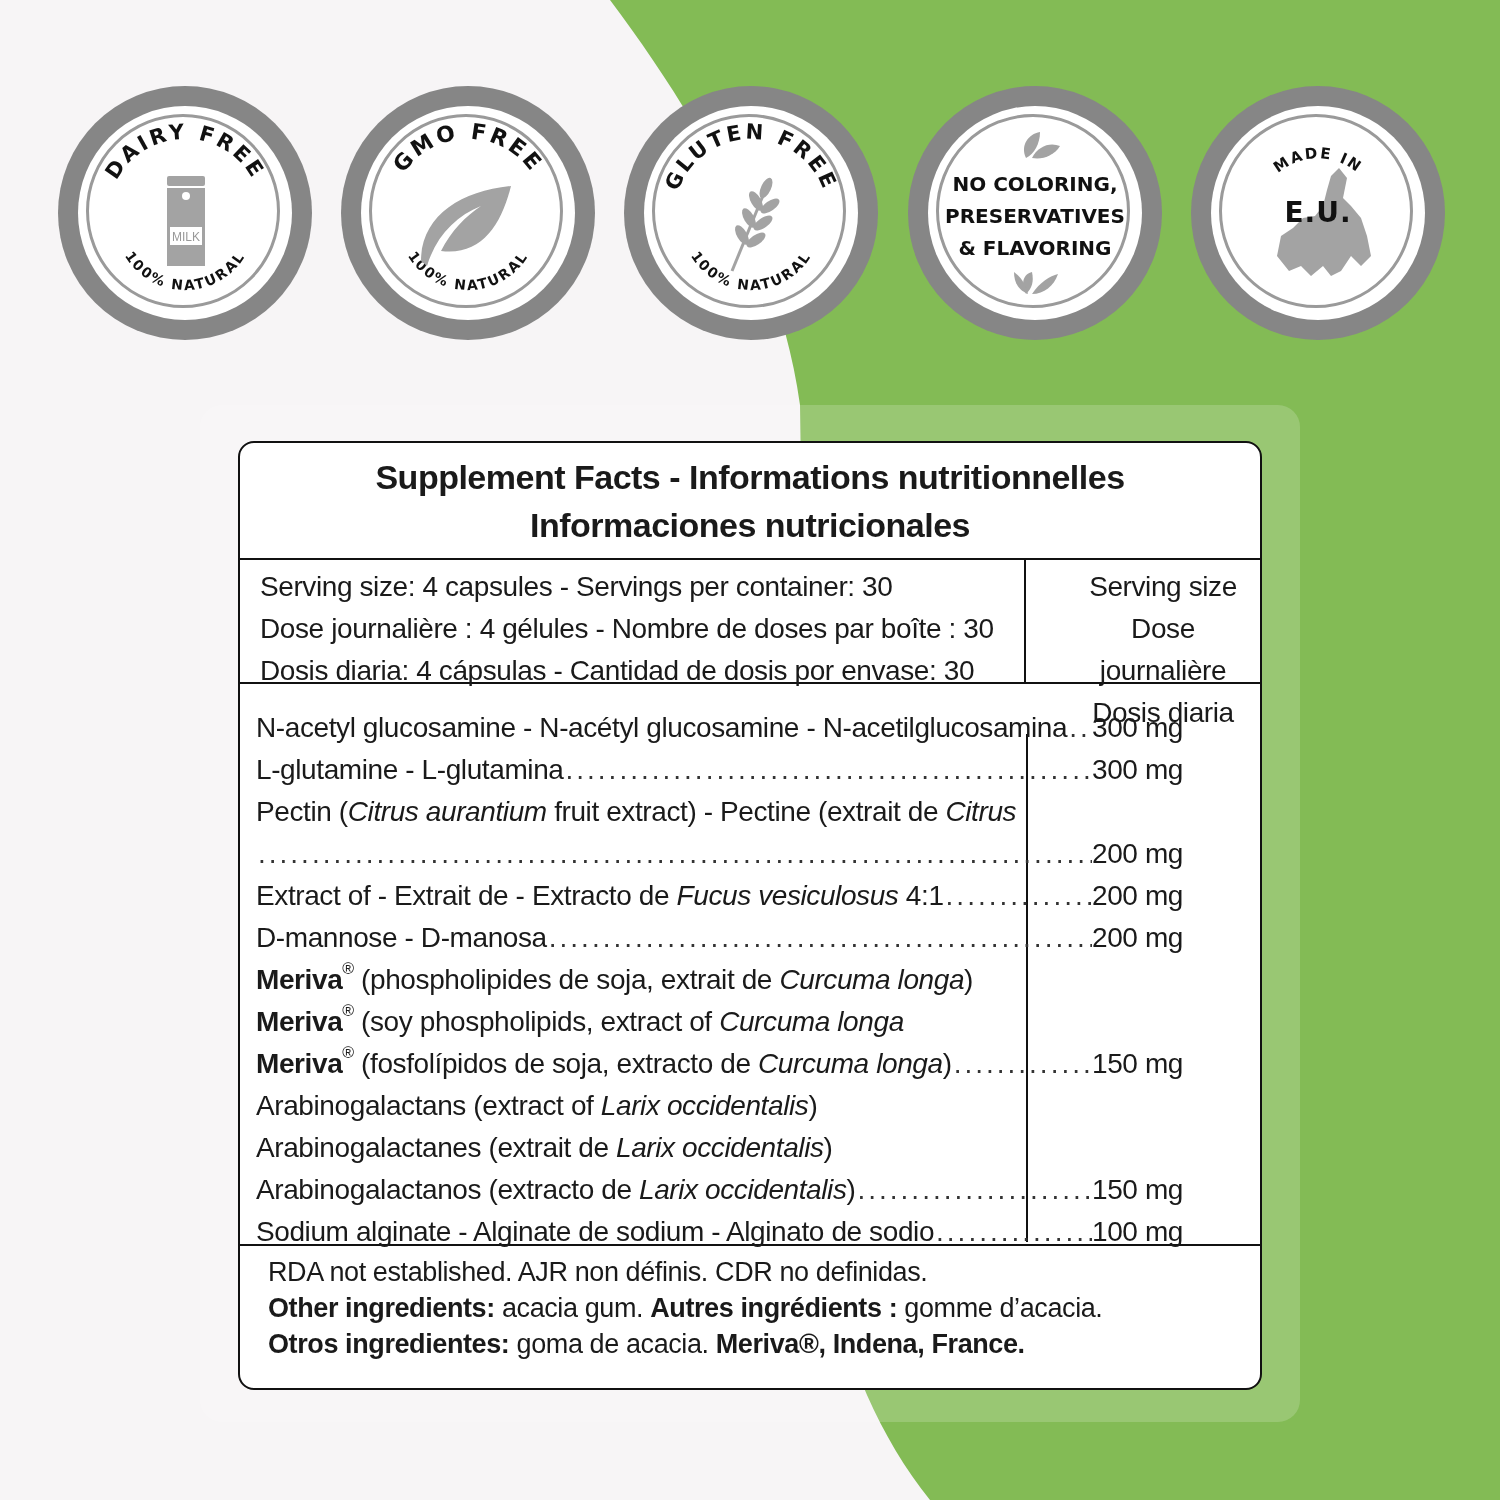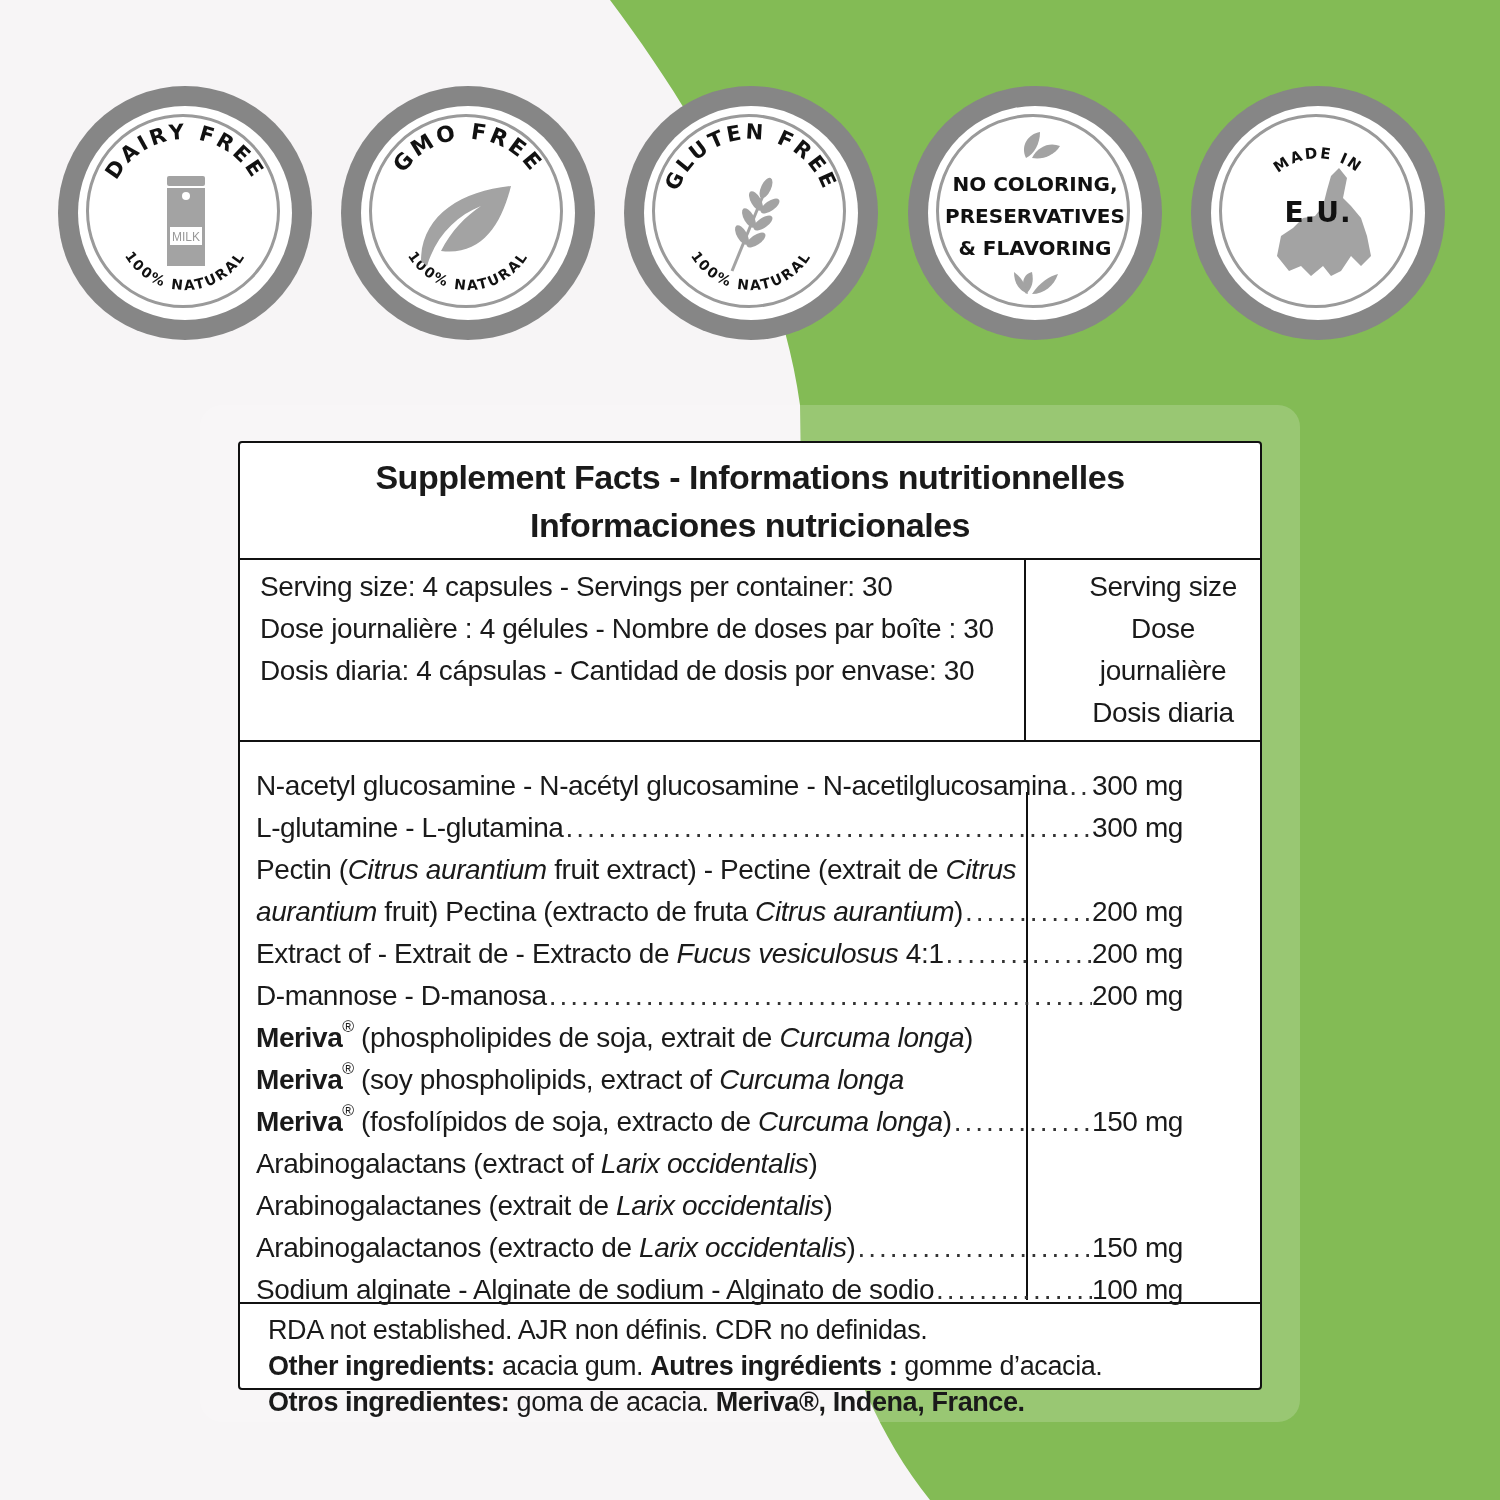--- a/index.html
+++ b/index.html
@@ -29,31 +29,31 @@
     position:absolute; left:0; right:0; text-align:center; color:#111;
     font-family:"DejaVu Sans", sans-serif; font-weight:bold;
   }
 
   .card {
     position:absolute; left:200px; top:405px; width:1100px; height:1017px;
     border-radius:22px; background:rgba(255,255,255,0.18); z-index:1;
   }
   .label {
     position:absolute; left:238px; top:441px; width:1024px; height:949px;
-    box-sizing:border-box; border:2.5px solid #111; border-radius:4px;
+    box-sizing:border-box; border:2.5px solid #111; border-radius:16px;
     background:#ffffff; z-index:3; color:#1a1a1a;
     font-family:"Liberation Sans Narrow","Liberation Sans", sans-serif;
   }
   .title-block {
     height:117px; border-bottom:2.5px solid #111; text-align:center;
     font-weight:bold; font-size:34px; line-height:48px; padding-top:10px; box-sizing:border-box;
     letter-spacing:-0.5px;
   }
   .serving {
-    display:flex; height:182px; border-bottom:2.5px solid #111; box-sizing:border-box;gap:40px;
+    display:flex; height:124px; border-bottom:2.5px solid #111; box-sizing:border-box;gap:40px;
   }
   .serving .left {
     flex:0 0 786px; border-right:2px solid #111; box-sizing:border-box;
     padding:6px 0 0 20px; font-size:28px; line-height:42px; letter-spacing:-0.4px;
   }
   .serving .right {
     flex:1; text-align:center; padding-top:6px; font-size:28px; line-height:42px; letter-spacing:-0.4px;
   }
   .ingredients {
     position:relative; height:562px; border-bottom:2.5px solid #111; box-sizing:border-box;
@@ -226,21 +226,20 @@
           <span class="name"><span>L-glutamine - L-glutamina</span></span>
           <span class="dots">................................................................................</span>
           <span class="amount">300 mg</span>
         </div>
         <div class="ing-row noamt">
           <span class="name"><span>Pectin (</span><span class="it">Citrus aurantium</span><span> fruit extract) - Pectine (extrait de </span><span class="it">Citrus</span></span>
           <span class="dots">................................................................................</span>
           <span class="amount">0</span>
         </div>
         <div class="ing-row">
-          <span class="name"><span class="it">aurantium</span><span> fruit) Pectina (extracto de fruta </span><span class="it">Citrus aurantium</span><span>)</span></span>
           <span class="dots">................................................................................</span>
           <span class="amount">200 mg</span>
         </div>
         <div class="ing-row">
           <span class="name"><span>Extract of - Extrait de - Extracto de </span><span class="it">Fucus vesiculosus</span><span> 4:1</span></span>
           <span class="dots">................................................................................</span>
           <span class="amount">200 mg</span>
         </div>
         <div class="ing-row">
           <span class="name"><span>D-mannose - D-manosa</span></span>

